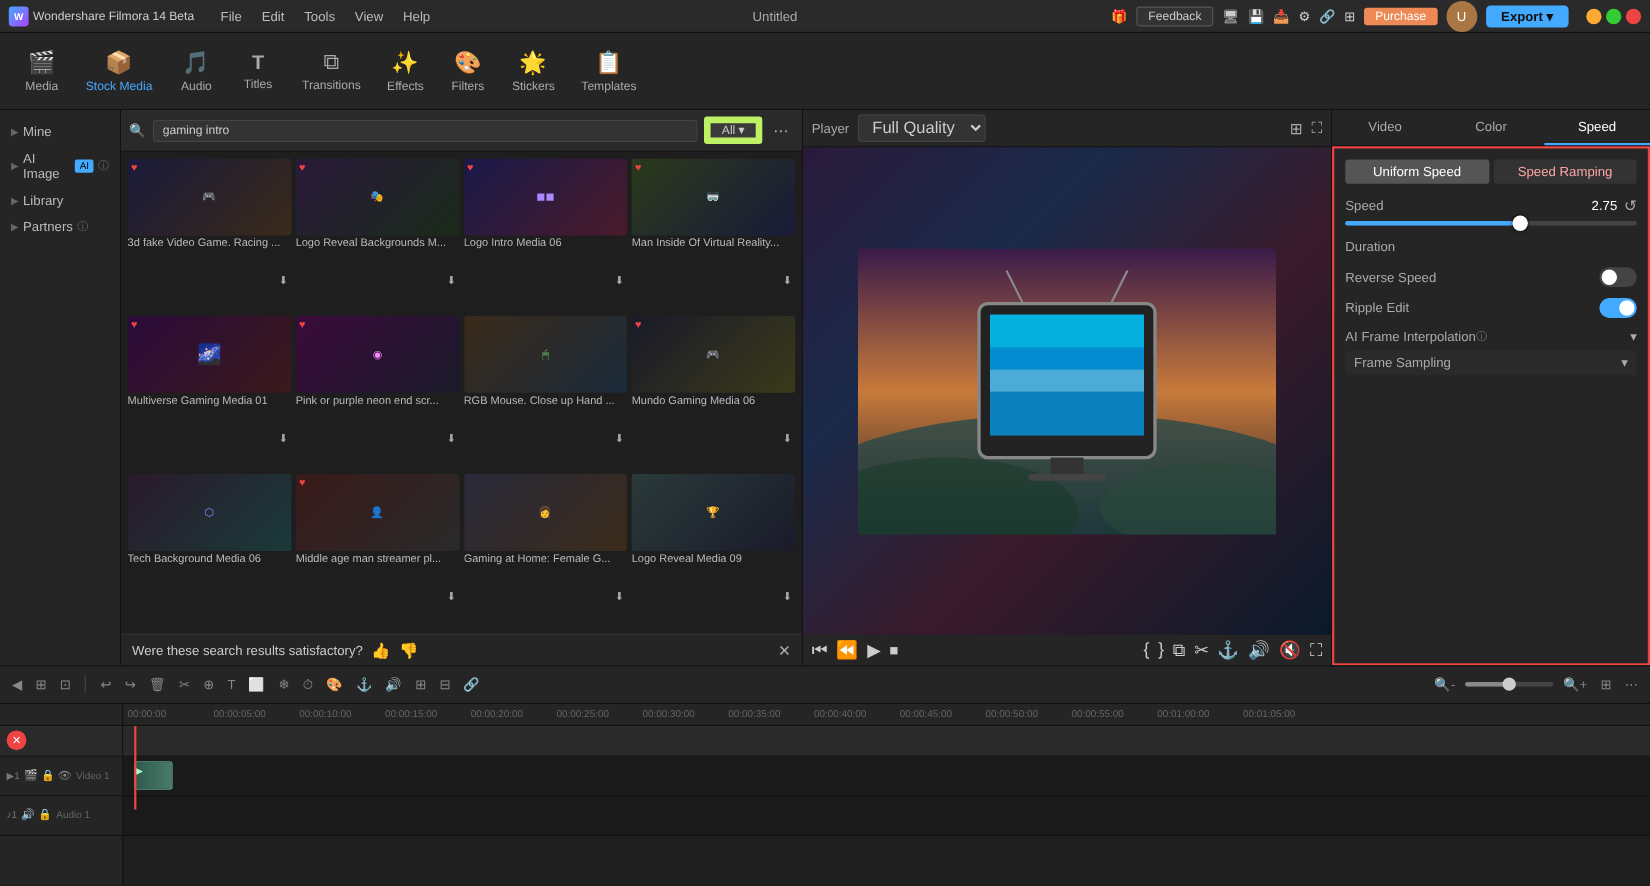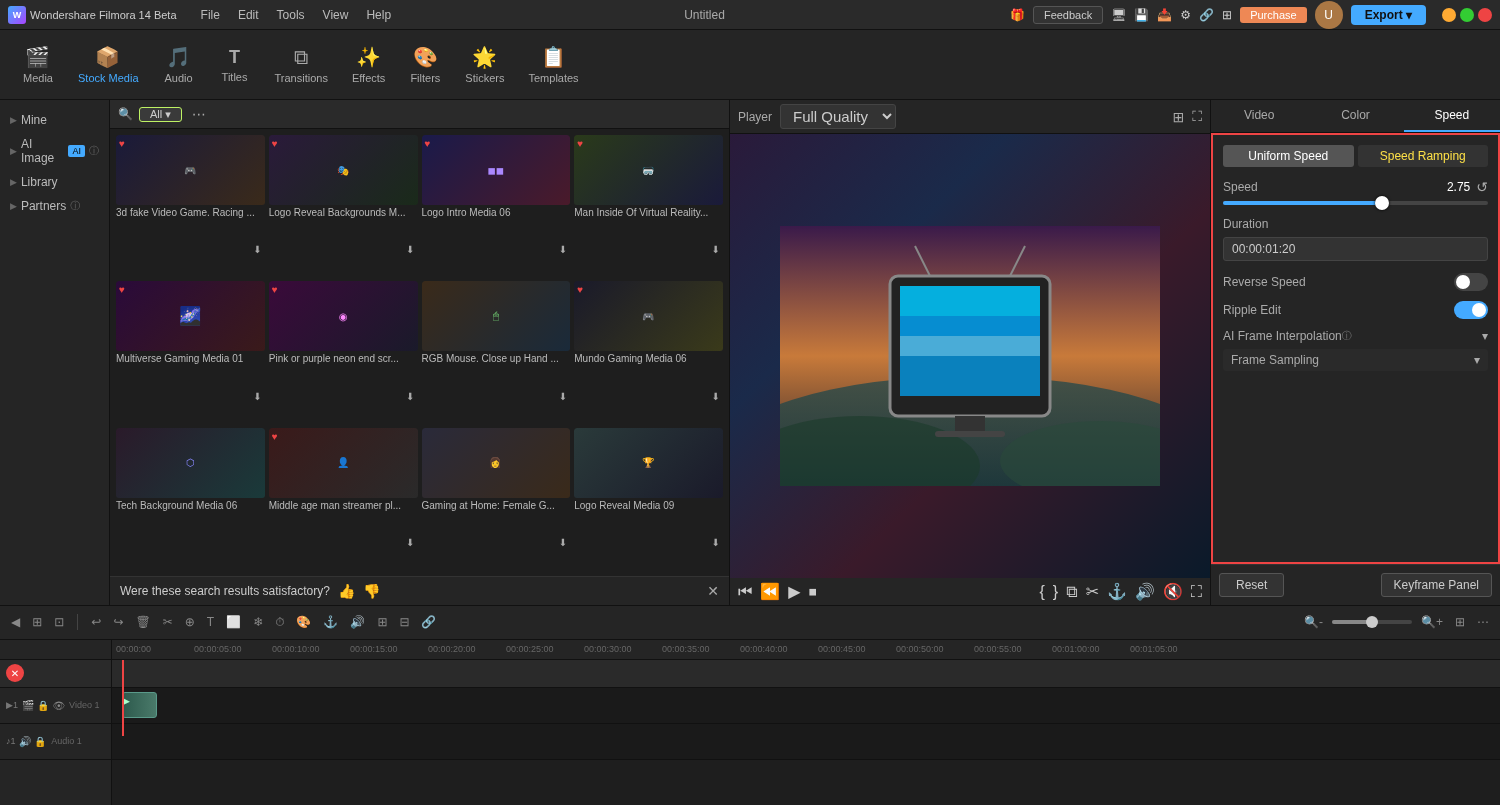--- a/index.html
+++ b/index.html
@@ -24,21 +24,21 @@
 
     
     .toolbar { background: #252525; height: 70px; display: flex; align-items: center; padding: 0 12px; gap: 4px; border-bottom: 1px solid #111; }
     .tool-item { display: flex; flex-direction: column; align-items: center; gap: 3px; padding: 4px 10px; cursor: pointer; border-radius: 4px; color: #aaa; min-width: 52px; }
     .tool-item.active { color: #4af; }
     .tool-icon { font-size: 20px; }
     .tool-label { font-size: 11px; }
     .media-content { flex: 1; display: flex; flex-direction: column; }
     .search-bar { display: flex; align-items: center; gap: 6px; padding: 6px 8px; background: #2a2a2a; border-bottom: 1px solid #111; }
     .search-input { background: #333; border: 1px solid #444; color: #ccc; padding: 3px 8px; border-radius: 3px; flex: 1; font-size: 11px; }
-    .all-btn { background: #3a3a3a; border: 1px solid #bef264; color: #ccc; padding: 0 10px; border-radius: 3px; cursor: pointer; font-size: 11px; }
+    .all-btn { background: #3a3a3a; border: 6px solid #bef264; color: #ccc; padding: 0 10px; border-radius: 3px; cursor: pointer; font-size: 11px; }
     .more-btn { background: none; border: none; color: #aaa; cursor: pointer; font-size: 14px; padding: 0 4px; }
 
     
     .media-grid { display: grid; grid-template-columns: repeat(4, 1fr); gap: 4px; padding: 6px; overflow-y: auto; flex: 1; background: #1e1e1e; }
     .media-thumb { position: relative; cursor: pointer; border-radius: 3px; overflow: hidden; }
     .thumb-bg { width: 100%; height: 70px; border-radius: 3px; }
     .thumb-label { font-size: 10px; color: #bbb; padding: 2px 0; white-space: nowrap; overflow: hidden; text-overflow: ellipsis; }
     .heart-icon { position: absolute; top: 3px; left: 3px; color: #e44; font-size: 10px; }
     .dl-icon { position: absolute; bottom: 22px; right: 3px; color: #aaa; font-size: 10px; }
 
@@ -66,21 +66,21 @@
     .time-display { font-size: 11px; color: #aaa; }
     .player-btns { display: flex; align-items: center; gap: 8px; }
     .play-btn { background: none; border: none; color: #ccc; cursor: pointer; font-size: 16px; }
 
     
     .properties-panel { width: 290px; background: #252525; border-left: 1px solid #111; display: flex; flex-direction: column; }
     .props-tabs { display: flex; border-bottom: 1px solid #111; }
     .props-tab { flex: 1; padding: 8px 4px; text-align: center; cursor: pointer; font-size: 12px; color: #aaa; border-bottom: 2px solid transparent; }
     .props-tab.active { color: #fff; border-bottom-color: #4af; }
     .speed-subtabs { display: flex; gap: 4px; margin-bottom: 12px; }
-    .speed-subtab { flex: 1; padding: 4px 8px; text-align: center; cursor: pointer; font-size: 12px; border-radius: 3px; color: #fde047; background: #333; }
+    .speed-subtab { flex: 1; padding: 4px 8px; text-align: center; cursor: pointer; font-size: 12px; border-radius: 3px; color: #fca5a5; background: #333; }
     .speed-subtab.active { background: #555; color: #fff; }
 
     .speed-row { margin-bottom: 12px; }
     .speed-row-label { color: #aaa; font-size: 12px; margin-bottom: 6px; display: flex; align-items: center; justify-content: space-between; }
     .speed-slider { width: 100%; height: 4px; background: #444; border-radius: 2px; position: relative; }
     .speed-slider-fill { height: 100%; background: #4af; border-radius: 2px; width: 60%; }
     .speed-slider-thumb { position: absolute; top: -5px; left: 60%; width: 14px; height: 14px; background: #fff; border-radius: 50%; transform: translateX(-50%); box-shadow: 0 0 3px #000; }
     .speed-value { color: #fff; font-size: 12px; }
     .speed-reset-btn { background: none; border: none; color: #aaa; cursor: pointer; font-size: 14px; }
 
@@ -259,20 +259,21 @@
             <span class="nav-arrow">▶</span>
             <span>Partners</span>
             <span style="color:#666; font-size:10px;">ⓘ</span>
           </div>
         </div>
 
         <div class="media-content">
 
           <div class="search-bar">
             <span class="search-icon">🔍</span>
+            <input class="search-input" type="text" value="gaming intro" style="">
             <button class="all-btn">All ▾</button>
             <button class="more-btn">⋯</button>
           </div>
 
           <div class="media-grid">
             <div class="media-thumb">
               <div class="thumb-bg thumb-1" style="height:70px; display:flex; align-items:center; justify-content:center; color:#888; font-size:10px;">🎮</div>
               <span class="heart-icon">♥</span>
               <span class="dl-icon">⬇</span>
               <div class="thumb-label">3d fake Video Game. Racing ...</div>
@@ -453,21 +454,20 @@
                 </div>
               </div>
               <div class="speed-slider">
                 <div class="speed-slider-fill"></div>
                 <div class="speed-slider-thumb"></div>
               </div>
             </div>
 
             <div class="speed-row">
               <div class="speed-row-label">Duration</div>
-              <input class="duration-input" type="text" value="00:00:01:20" style="">
             </div>
 
             <div class="toggle-row">
               <span class="toggle-label">Reverse Speed</span>
               <div class="toggle off">
                 <div class="toggle-knob"></div>
               </div>
             </div>
 
             <div class="toggle-row">
@@ -485,24 +485,20 @@
               <button class="chevron-btn">▾</button>
             </div>
 
             <div class="frame-sampling-row">
               <span class="frame-sampling-label">Frame Sampling</span>
               <button class="chevron-btn">▾</button>
             </div>
           </div>
         </div>
 
-        <div class="props-bottom">
-          <button class="reset-btn">Reset</button>
-          <button class="keyframe-btn">Keyframe Panel</button>
-        </div>
       </div>
     </div>
   </div>
 
   <div class="bottom-area">
 
     <div class="bottom-toolbar">
       <button class="bt-btn">◀</button>
       <button class="bt-btn">⊞</button>
       <button class="bt-btn">⊡</button>

